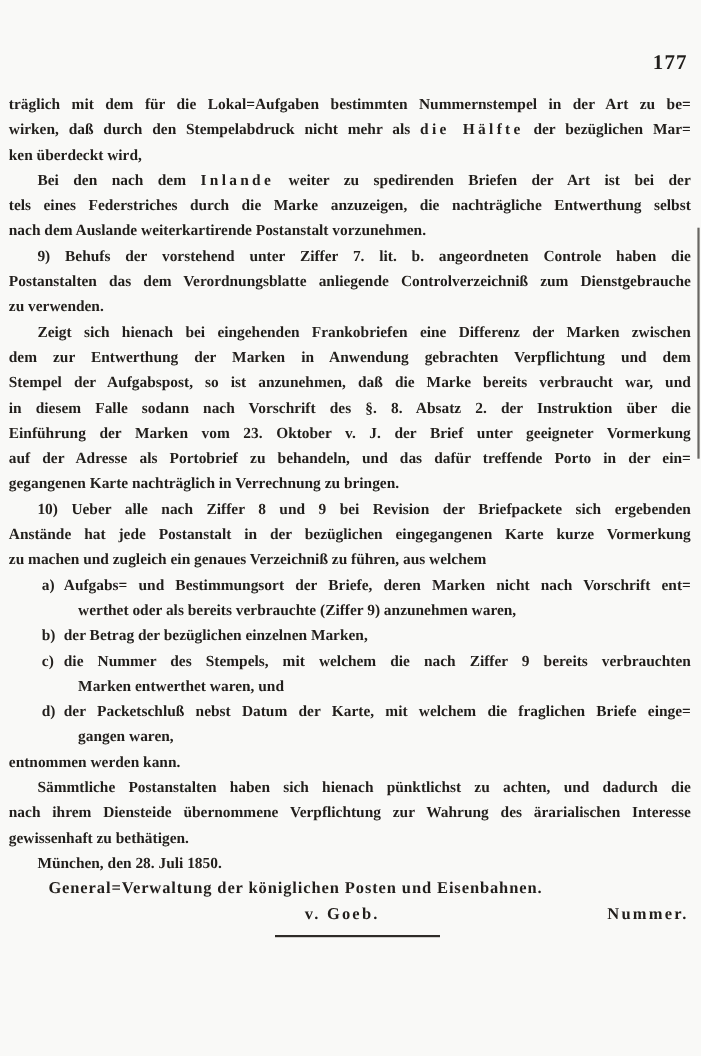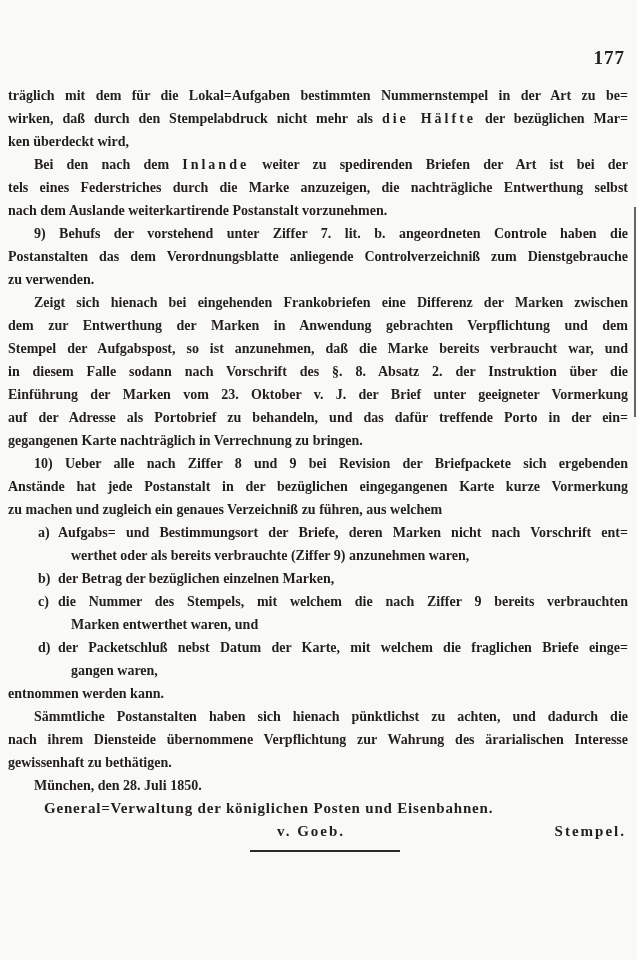--- a/index.html
+++ b/index.html
@@ -116,18 +116,18 @@
       <div class="line jl li-first"><span class="marker">d)</span><span>der Packetschluß nebst Datum der Karte, mit welchem die fraglichen Briefe einge=</span></div>
       <div class="line li-cont"><span>gangen waren,</span></div>
       <div class="line"><span>entnommen werden kann.</span></div>
       <div class="line jl ind"><span>Sämmtliche Postanstalten haben sich hienach pünktlichst zu achten, und dadurch die</span></div>
       <div class="line jl"><span>nach ihrem Diensteide übernommene Verpflichtung zur Wahrung des ärarialischen Interesse</span></div>
       <div class="line"><span>gewissenhaft zu bethätigen.</span></div>
       <div class="line ind"><span>München, den 28. Juli 1850.</span></div>
       <div class="title-line">General=Verwaltung der königlichen Posten und Eisenbahnen.</div>
       <div class="sig-line">
         <span class="sig-left">v. Goeb.</span>
-        <span class="sig-right">Stempel.</span>
+        <span class="sig-right">Nummer.</span>
       </div>
       <div class="rule"></div>
     </div>
   <div class="scan-line"></div>
 </div>
 
 </body></html>

